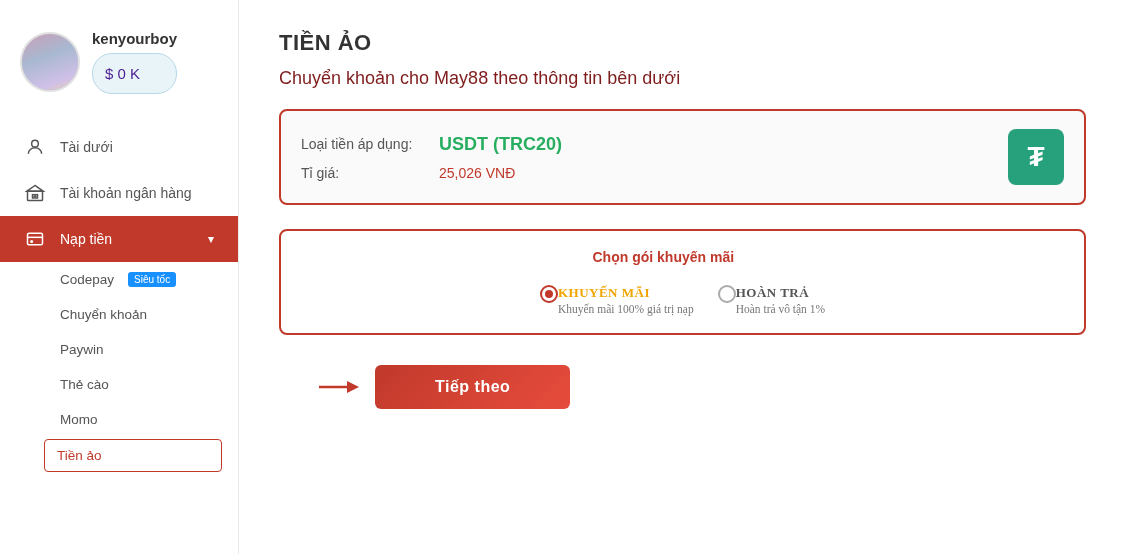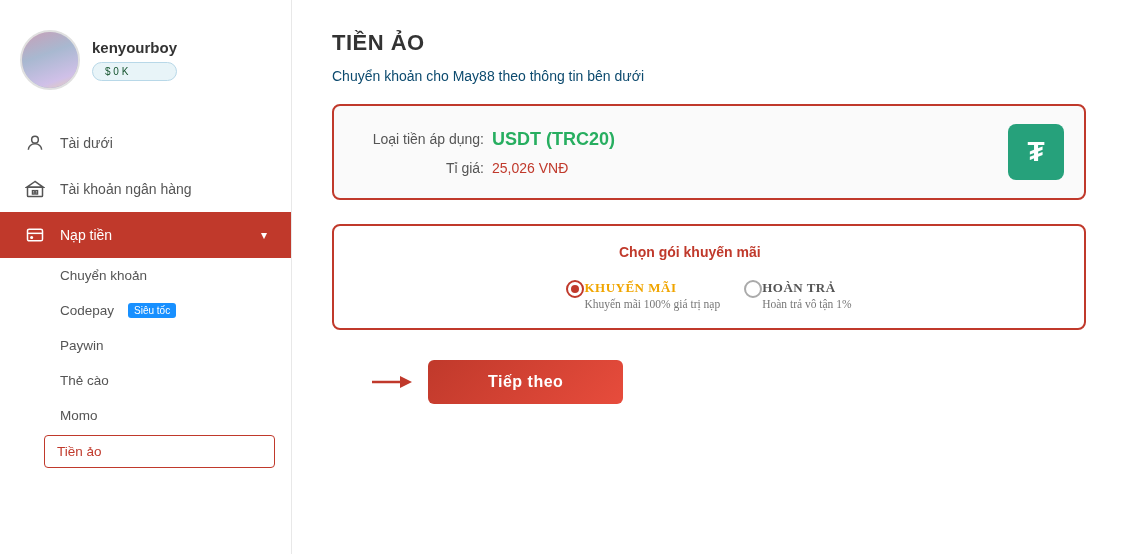--- a/index.html
+++ b/index.html
@@ -6,21 +6,21 @@
     body {
       font-family: -apple-system, BlinkMacSystemFont, 'Segoe UI', sans-serif;
       background: #f5f5f5;
       display: flex;
       min-height: 554px;
       width: 1126px;
     }
 
     
     .sidebar {
-      width: 292px;
+      width: 239px;
       background: #fff;
       border-right: 1px solid #e8e8e8;
       padding: 20px 0;
       flex-shrink: 0;
     }
 
     .user-profile {
       display: flex;
       align-items: center;
       padding: 10px 20px 20px;
@@ -61,23 +61,23 @@
     .username {
       font-weight: 600;
       font-size: 15px;
       color: #333;
     }
 
     .balance-badge {
       background: #e8f4f8;
       border: 1px solid #b8d8e8;
       border-radius: 20px;
-      padding: 3px 12px;
-      font-size: 10px;
-      color: #14532d;
+      padding: 11px 12px;
+      font-size: 15px;
+      color: #4c1d95;
       display: inline-block;
     }
 
     .sidebar-nav {
       margin-top: 10px;
     }
 
     .nav-item {
       display: flex;
       align-items: center;
@@ -153,40 +153,39 @@
 
     .page-title {
       font-size: 22px;
       font-weight: 700;
       color: #333;
       letter-spacing: 0.5px;
       margin-bottom: 12px;
     }
 
     .subtitle {
-      font-size: 14px;
-      color: #0c4a6e;
+      font-size: 18px;
+      color: #7f1d1d;
       margin-bottom: 20px;
     }
 
     
     .info-card {
       border: 2px solid #c0392b;
       border-radius: 8px;
       padding: 18px 20px;
       margin-bottom: 24px;
       display: flex;
       align-items: center;
       gap: 20px;
       background: #fafafa;
     }
 
     .info-rows {
       flex: 1;
-      text-align: right;
     }
 
     .info-row {
       display: flex;
       align-items: center;
       gap: 8px;
       margin-bottom: 10px;
     }
 
     .info-row:last-child {
@@ -383,25 +382,25 @@
           <path d="M3 10h18"></path>
           <circle cx="8" cy="15" r="1" fill="currentColor"></circle>
         </svg>
       </span>
       <span>Nạp tiền</span>
       <span class="nav-chevron">▾</span>
     </div>
 
     <div class="sub-nav">
       <div class="sub-nav-item">
-        <span>Chuyển khoản</span>
-      </div>
-      <div class="sub-nav-item">
         <span>Codepay</span>
         <span class="badge-sieutoc">Siêu tốc</span>
+      </div>
+      <div class="sub-nav-item">
+        <span>Chuyển khoản</span>
       </div>
       <div class="sub-nav-item">
         <span>Paywin</span>
       </div>
       <div class="sub-nav-item">
         <span>Thẻ cào</span>
       </div>
       <div class="sub-nav-item">
         <span>Momo</span>
       </div>

